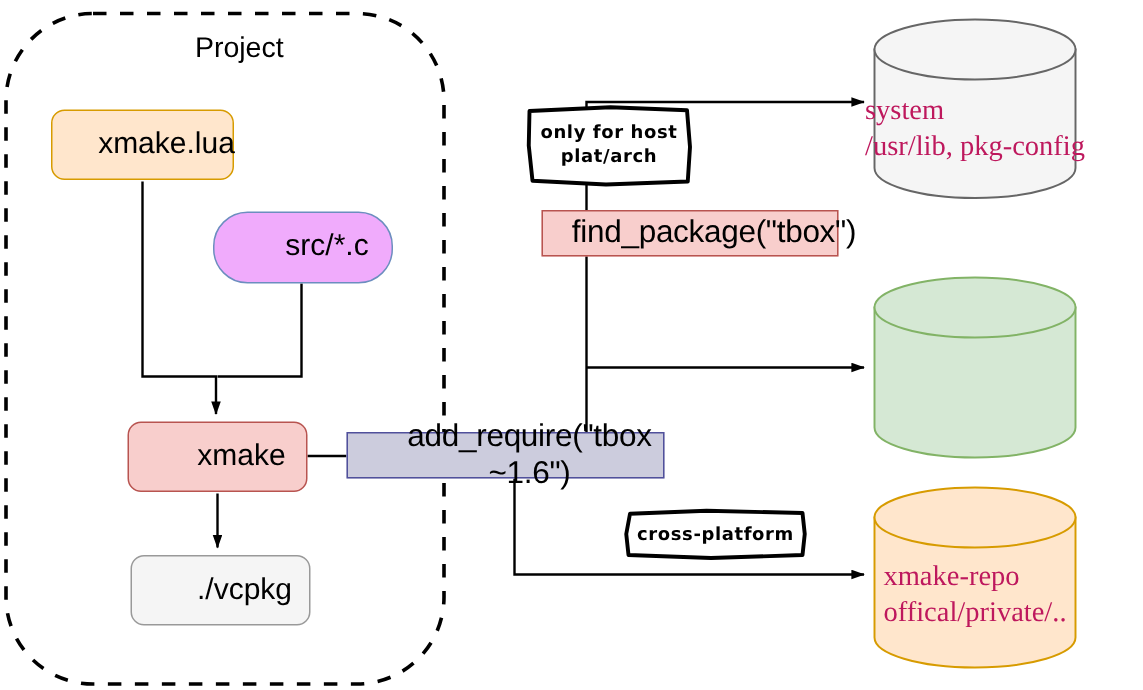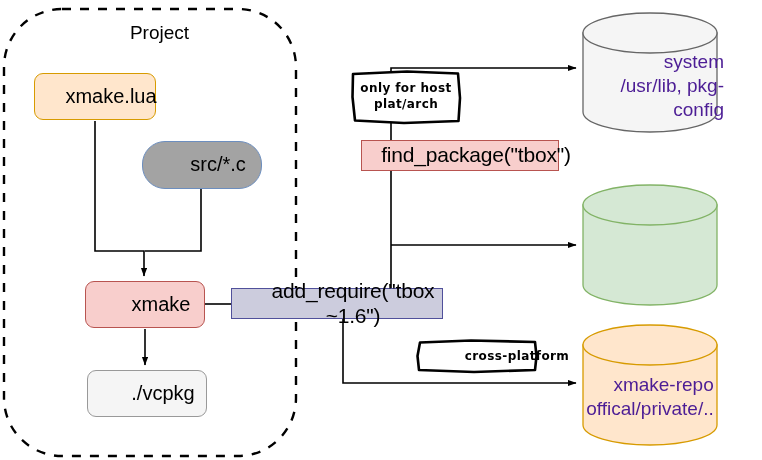--- a/index.html
+++ b/index.html
@@ -50,26 +50,26 @@
   }
   .project-label {
     position: absolute;
     font-size: 19px;
     color: #000;
     font-family: "Liberation Sans", sans-serif;
     padding-left: 11px;
   }
   .cyl-label {
     position: absolute;
-    text-align: right;
+    text-align: left;
     font-size: 19px;
-    color: #4c1d95;
+    color: #be185d;
     line-height: 1.25;
     white-space: pre-line;
-    font-family: Liberation Sans, sans-serif;
+    font-family: Liberation Serif, serif;
     display: flex;
     align-items: center;
     justify-content: center;
   }
   .sketch-label {
     position: absolute;
     text-align: center;
     font-size: 12px;
     font-family: "DejaVu Sans", sans-serif;
     font-weight: 600;
@@ -126,35 +126,35 @@
     <g>
       <path d="M583,345 L583,425 A67,20 0 0 0 717,425 L717,345 Z" fill="#ffe6cc" stroke="#d79b00" stroke-width="1.3"></path>
       <ellipse cx="650" cy="345" rx="67" ry="20" fill="#ffe6cc" stroke="#d79b00" stroke-width="1.3"></ellipse>
     </g>
   </svg>
 
   <div class="project-label" style="left:0; top:22px; width:297px; text-align:center;">Project</div>
 
   <div class="node rounded-box" style="left:34px; top:73px; width:122px; height:47px; background:#ffe6cc; border-color:#d79b00;">xmake.lua</div>
 
-  <div class="node rounded-box" style="left:142px; top:141px; width:120px; height:48px; background:#a3a3a3; border-color:#6c8ebf;border-radius:23px;">src/*.c</div>
+  <div class="node rounded-box" style="left:142px; top:141px; width:120px; height:48px; background:#f0abfc; border-color:#6c8ebf;border-radius:23px;">src/*.c</div>
 
   <div class="node rounded-box" style="left:85px; top:281px; width:120px; height:47px; background:#f8cecc; border-color:#b85450;">xmake</div>
 
   <div class="node rounded-box" style="left:87px; top:370px; width:120px; height:47px; background:#f5f5f5; border-color:#999999;">./vcpkg</div>
 
   <div class="node flat-box" style="left:231px; top:288px; width:212px; height:31px; background:#ccccdd; border-color:#50509b;">add_require("tbox ~1.6")</div>
 
   <div class="node flat-box" style="left:361px; top:140px; width:198px; height:31px; background:#f8cecc; border-color:#b85450;">find_package("tbox")</div>
 
 
   <div class="sketch-label" style="left:352px; top:74px; width:108px; height:46px;border-radius:21px;">only for host
 plat/arch</div>
 
-  <div class="sketch-label" style="left:418px; top:343px; width:118px; height:27px;padding-left:40px;">cross-platform</div>
+  <div class="sketch-label" style="left:418px; top:343px; width:118px; height:27px;">cross-platform</div>
 
   <div class="cyl-label" style="left:576px; top:55px; width:148px; height:62px;">system
 /usr/lib, pkg-config</div>
 
 
   <div class="cyl-label" style="left:576px; top:366px; width:148px; height:62px;">xmake-repo
 offical/private/..</div>
 
 </div>
 

